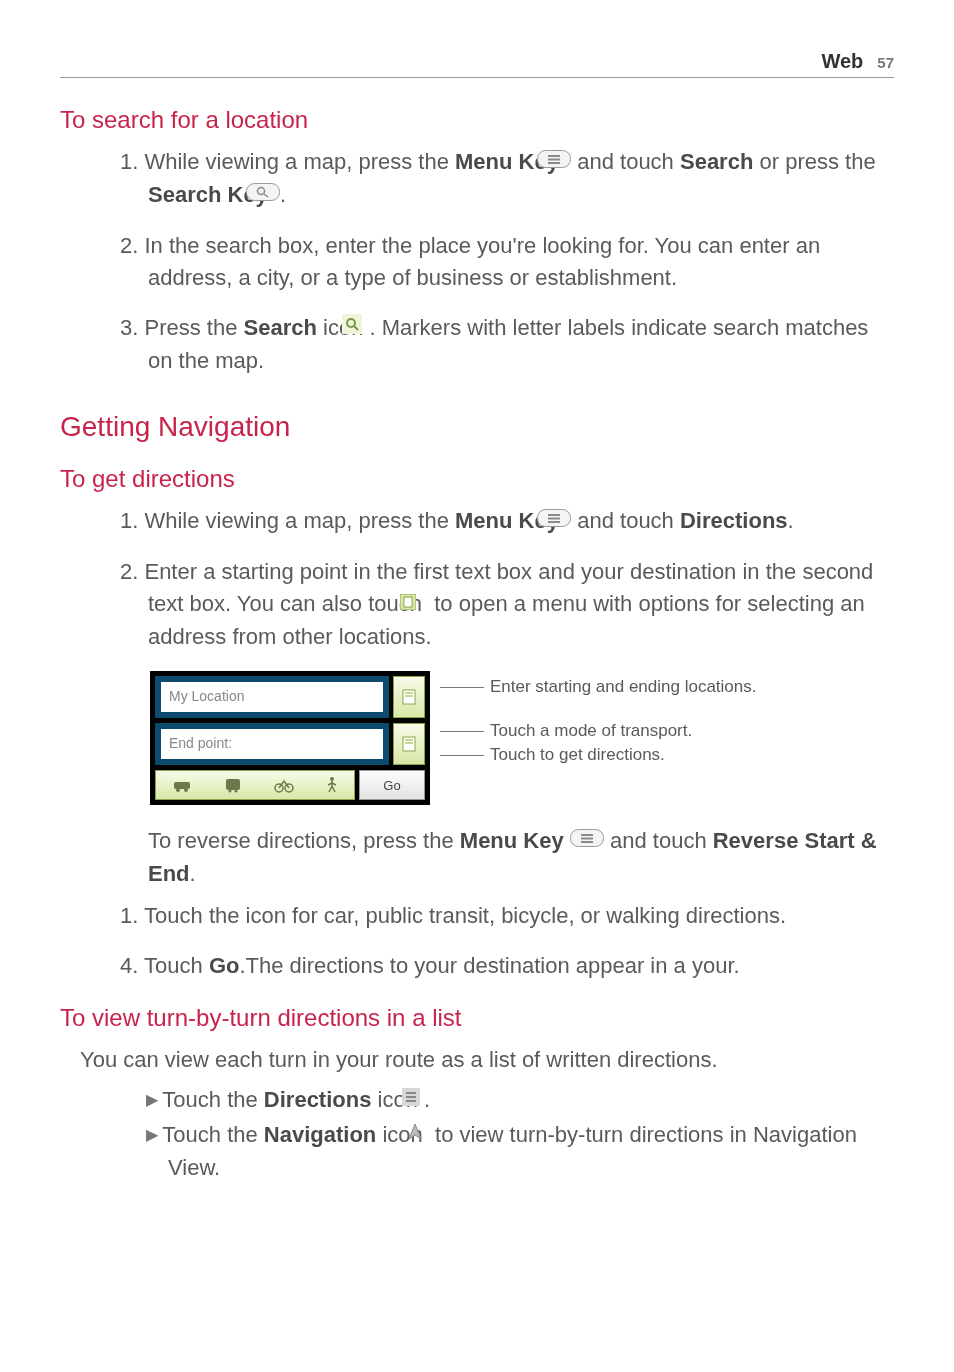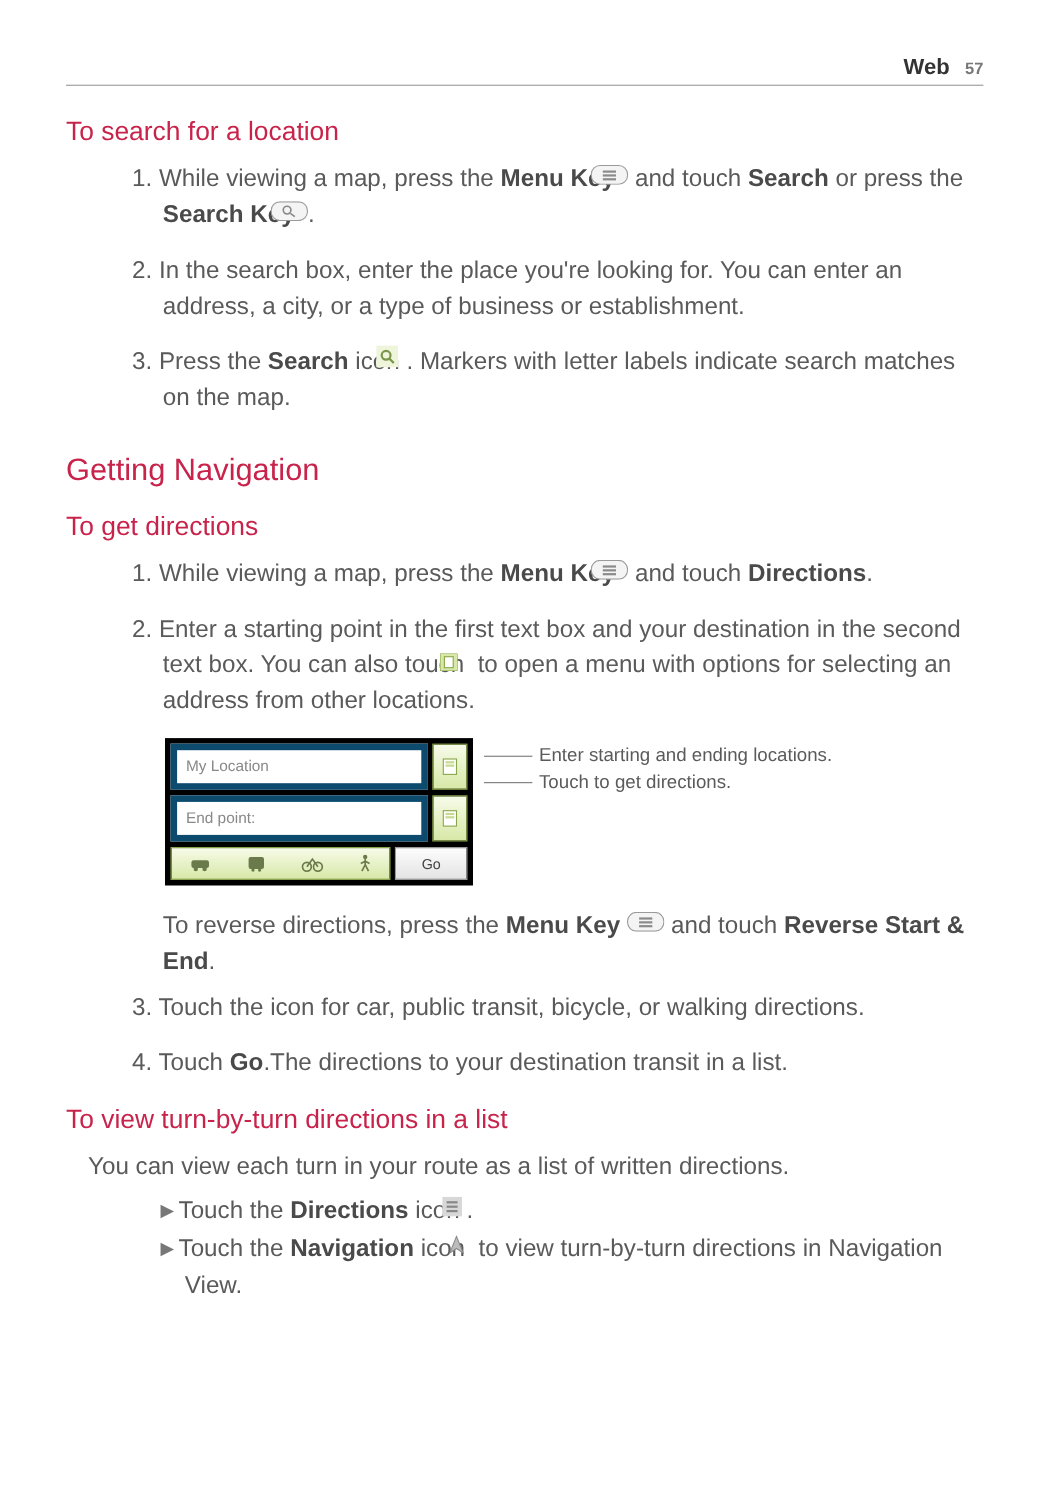--- a/index.html
+++ b/index.html
@@ -278,42 +278,46 @@
               </svg>
           </div>
           <div class="go-btn">Go</div>
         </div>
       </div>
       <div class="callouts">
         <div class="callout-line" style="margin-top:6px;">
           <div class="connector"></div>
           <span>Enter starting and ending locations.</span>
         </div>
+        <div class="callout-line" style="margin-top:24px;">
+          <div class="connector"></div>
+          <span>Touch a mode of transport.</span>
+        </div>
         <div class="callout-line" style="margin-top:4px;align-items:center;">
           <div class="connector"></div>
           <span>Touch to get directions.</span>
         </div>
       </div>
     </div>
 
     <p class="step-sub">
       <span>To reverse directions, press the </span><span class="bold">Menu Key</span>
       <span class="icon"><svg width="34" height="18">
             <rect x="0.5" y="0.5" width="33" height="17" rx="8" fill="#f4f4f4" stroke="#9a9a9a"></rect>
             <rect x="11" y="5" width="12" height="2" fill="#8a8a8a"></rect>
             <rect x="11" y="8.5" width="12" height="2" fill="#8a8a8a"></rect>
             <rect x="11" y="12" width="12" height="2" fill="#8a8a8a"></rect>
           </svg></span>
       <span> and touch </span><span class="bold">Reverse Start &amp; End</span><span>.</span>
     </p>
 
-    <p class="step">3. Touch the icon for car, public transit, bicycle, or walking directions.</p>
-
-    <p class="step">
-      <span>4. Touch </span><span class="bold">Go</span><span>.The directions to your destination transit in a list.</span>
+    <p class="step">1. Touch the icon for car, public transit, bicycle, or walking directions.</p>
+
+    <p class="step">
+      <span>4. Touch </span><span class="bold">Go</span><span>.The directions to your destination appear in a your.</span>
     </p>
   </div>
 
   <div class="h2">To view turn-by-turn directions in a list</div>
   <p class="plain" style="margin-left:20px;">You can view each turn in your route as a list of written directions.</p>
   <div class="body-block">
     <p class="bullet-item">
       <span class="tri">▶</span><span>Touch the </span><span class="bold">Directions</span><span> icon </span>
       <span class="icon"><svg width="18" height="18">
             <rect width="18" height="18" fill="#d8d8d8"></rect>

